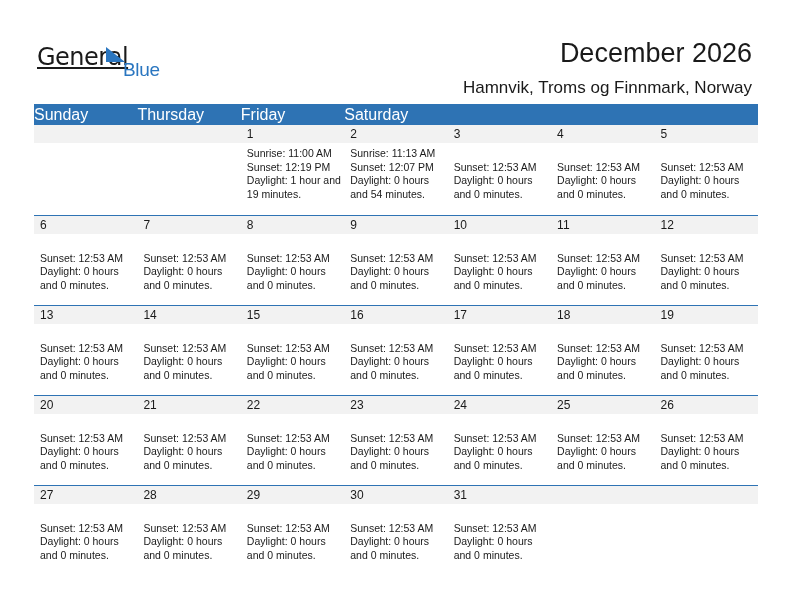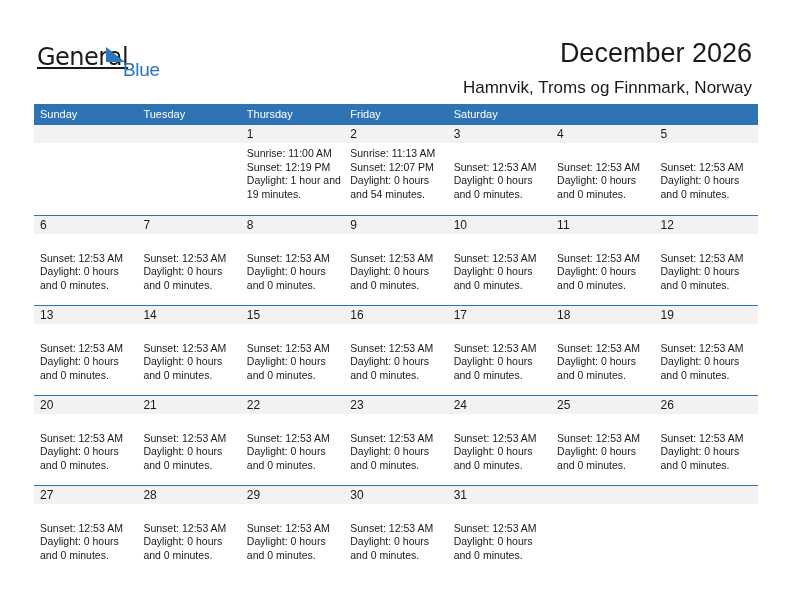--- a/index.html
+++ b/index.html
@@ -5,21 +5,21 @@
   html, body { margin:0; padding:0; background:#fff; }
   body { width:792px; height:612px; position:relative; font-family:"Liberation Sans", sans-serif; color:#1a1a1a; overflow:hidden; }
   .logo { position:absolute; left:37px; top:43px; width:100px; height:40px; }
   .logo .general { position:absolute; left:0; top:0; font-size:24px; color:#1a1a1a; font-family:"DejaVu Sans", sans-serif; letter-spacing:-0.5px;text-decoration:underline; }
   .logo .blue { position:absolute; left:52px; top:16px; font-size:19px; color:#2a76c0; font-family:Liberation Sans, sans-serif; letter-spacing:-0.3px;margin-left:34px; }
   .logo .tri { position:absolute; left:69px; top:4px; width:0; height:0; border-left:19px solid #2a76c0; border-top:15px solid transparent; }
   .title { position:absolute; right:40px; top:38px; font-size:27px; color:#1a1a1a; }
   .subtitle { position:absolute; right:40px; top:78px; font-size:17px; color:#1a1a1a; }
   .cal { position:absolute; left:34px; top:104px; width:724px; }
   .hdr { display:flex; height:21px; background:#2e73b4; }
-  .hdr div { width:103.43px; color:#fff; font-size:11px; line-height:21px; padding-left:6px; box-sizing:border-box; }
+  .hdr div { width:103.43px; color:#fff; font-size:16px; line-height:21px; box-sizing:border-box; }
   .week { height:90px; border-top:1px solid #2e73b4; box-sizing:border-box; position:relative; }
   .week.first { border-top:none; }
   .strip { position:absolute; left:0; top:0; width:100%; height:18px; background:#f2f2f2; }
   .days { position:absolute; left:0; top:0; width:100%; height:100%; display:flex; }
   .day { width:103.43px; position:relative; padding-left:6px; box-sizing:border-box; }
   .num { font-size:12px; line-height:18px; height:18px; }
   .info { font-size:10.5px; line-height:13.5px; margin-top:4px; }
   .info .sp { height:13.5px; }
 </style>
 </head>
@@ -30,21 +30,20 @@
   <span class="tri"></span>
   <span class="blue">Blue</span>
 </div>
 
 <div class="title">December 2026</div>
 <div class="subtitle">Hamnvik, Troms og Finnmark, Norway</div>
 
 <div class="cal">
   <div class="hdr">
     <div>Sunday</div>
-    <div>Tuesday</div>
     <div>Thursday</div>
     <div>Friday</div>
     <div>Saturday</div>
   </div>
   <div id="weeks">
       <div class="week first">
         <div class="strip"></div>
         <div class="days">
           <div class="day">
             <div class="num"></div>

